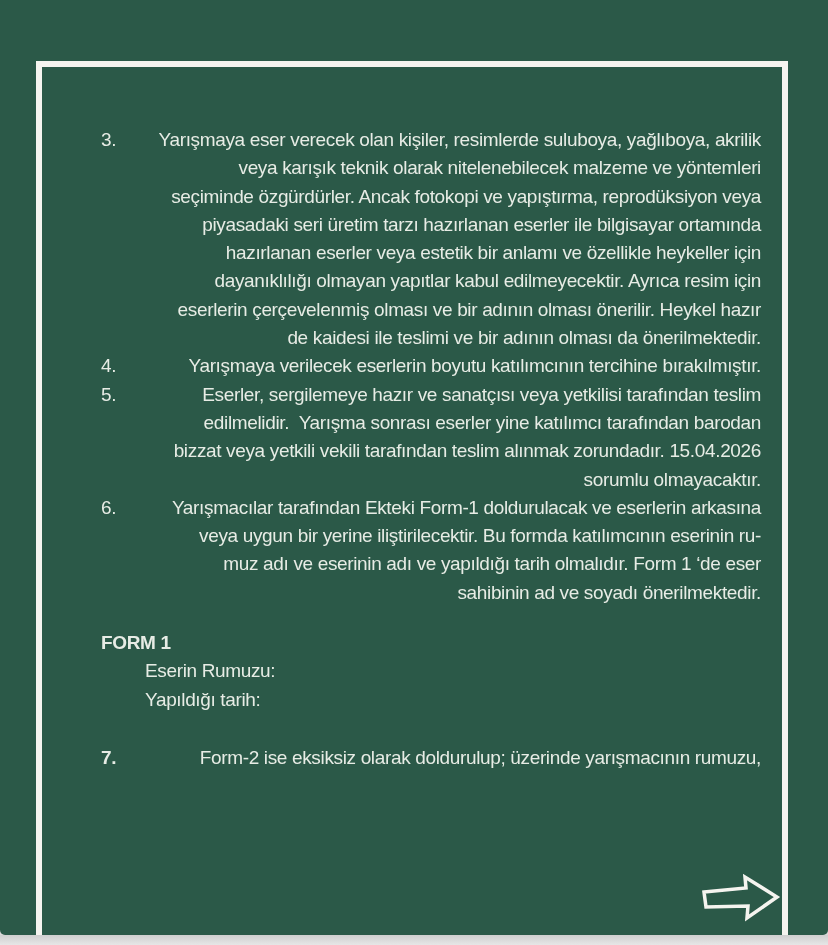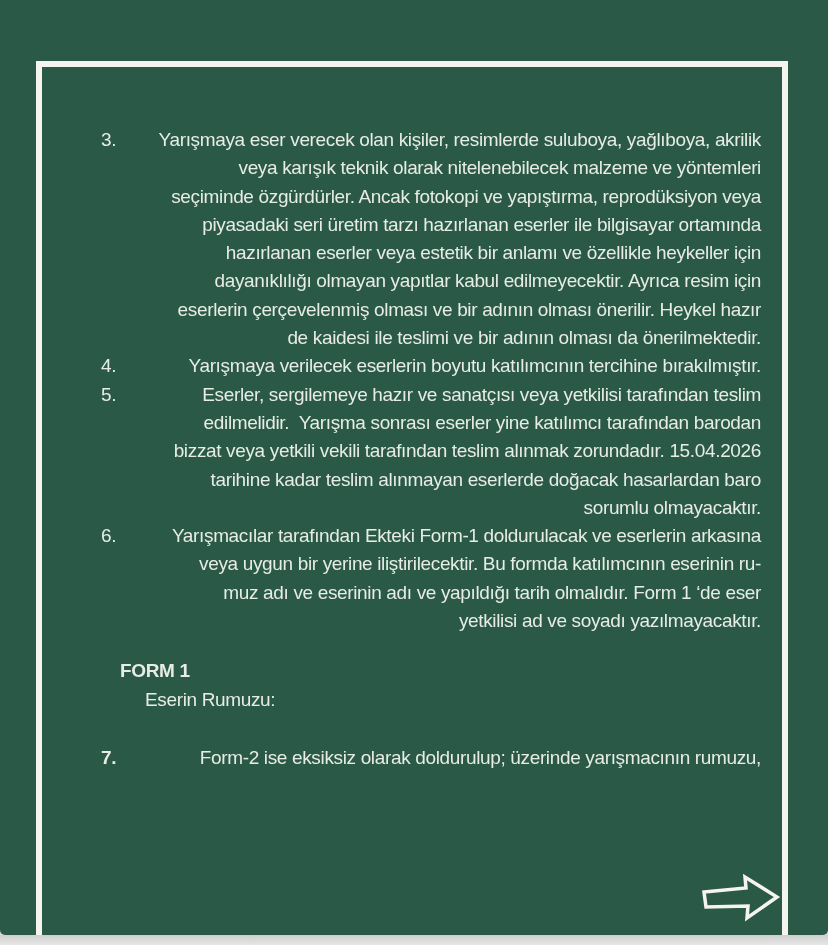--- a/index.html
+++ b/index.html
@@ -29,21 +29,21 @@
     position:absolute;left:101px;top:126px;width:660px;
     color:var(--text);
     font-size:19px;line-height:28.3px;letter-spacing:-0.35px;
   }
   .rule-item{display:flex;}
   .rule-num{width:16px;flex:0 0 16px;white-space:pre;}
   .rule-num.bold{font-weight:700;}
   .rule-lines{flex:1 1 auto;min-width:0;text-align:right;}
   .rule-line{white-space:pre;}
   .form-section{margin-top:22px;}
-  .form-heading{font-weight:700;white-space:pre;margin-left:19px;}
+  .form-heading{font-weight:700;white-space:pre;}
   .form-field{white-space:pre;margin-left:44px;}
   .rule7-wrap{margin-top:30px;}
   .arrow{
     position:absolute;left:700px;top:871px;width:82px;height:54px;
     cursor:pointer;
   }
   .arrow path{
     fill:none;stroke:var(--frame);stroke-width:3.5;stroke-linejoin:miter;
   }
   .bottom-strip{
@@ -79,39 +79,39 @@
           <div class="rule-lines">
             <div class="rule-line">Yarışmaya verilecek eserlerin boyutu katılımcının tercihine bırakılmıştır.</div>
           </div>
         </div>
         <div class="rule-item">
           <span class="rule-num">5.</span>
           <div class="rule-lines">
             <div class="rule-line">Eserler, sergilemeye hazır ve sanatçısı veya yetkilisi tarafından teslim</div>
             <div class="rule-line">edilmelidir.  Yarışma sonrası eserler yine katılımcı tarafından barodan</div>
             <div class="rule-line">bizzat veya yetkili vekili tarafından teslim alınmak zorundadır. 15.04.2026</div>
-            <div class="rule-line">tarihine kadar teslim alınmayan eserlerde doğacak hasarlardan baro</div>
             <div class="rule-line">sorumlu olmayacaktır.</div>
           </div>
         </div>
         <div class="rule-item">
           <span class="rule-num">6.</span>
           <div class="rule-lines">
             <div class="rule-line">Yarışmacılar tarafından Ekteki Form-1 doldurulacak ve eserlerin arkasına</div>
             <div class="rule-line">veya uygun bir yerine iliştirilecektir. Bu formda katılımcının eserinin ru-</div>
             <div class="rule-line">muz adı ve eserinin adı ve yapıldığı tarih olmalıdır. Form 1 ʻde eser</div>
-            <div class="rule-line">yetkilisi ad ve soyadı yazılmayacaktır.</div>
+            <div class="rule-line">sahibinin ad ve soyadı önerilmektedir.</div>
           </div>
         </div>
       </div>
 
     <div class="form-section">
       <div class="form-heading">FORM 1</div>
       <div>
           <div class="form-field">Eserin Rumuzu:</div>
+          <div class="form-field">Yapıldığı tarih:</div>
         </div>
     </div>
 
     <div class="rule7-wrap">
         <div class="rule-item">
           <span class="rule-num bold">7.</span>
           <div class="rule-lines">
             <div class="rule-line">Form-2 ise eksiksiz olarak doldurulup; üzerinde yarışmacının rumuzu,</div>
           </div>
         </div>

